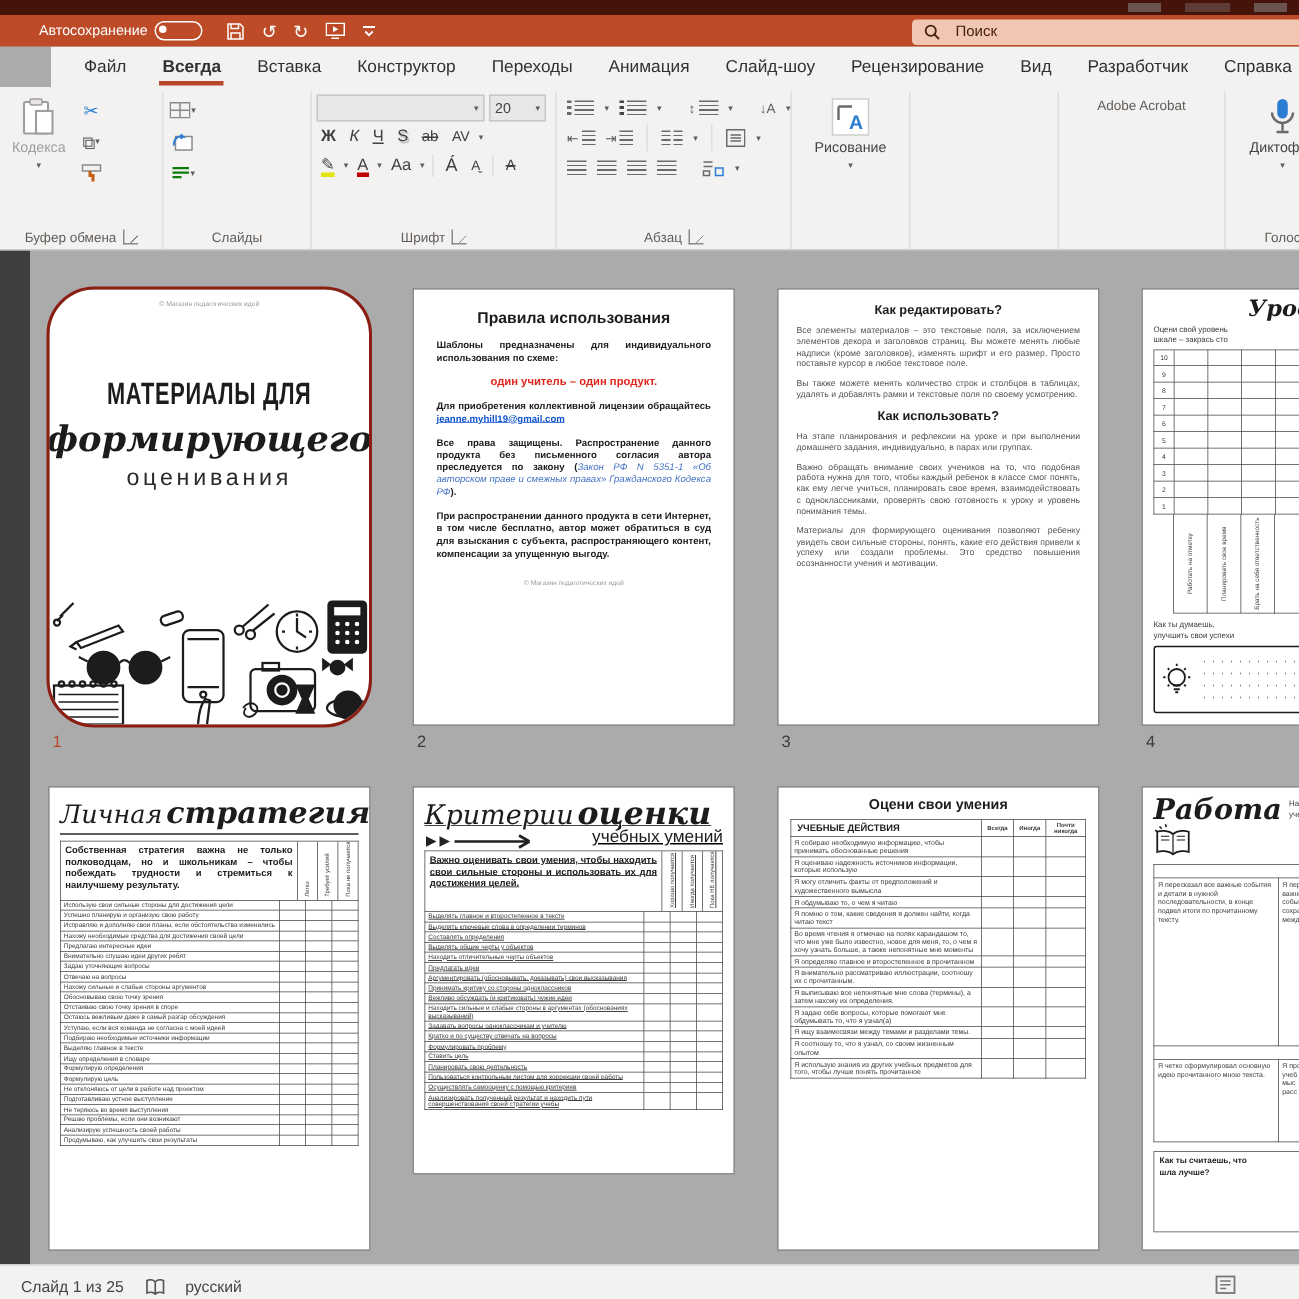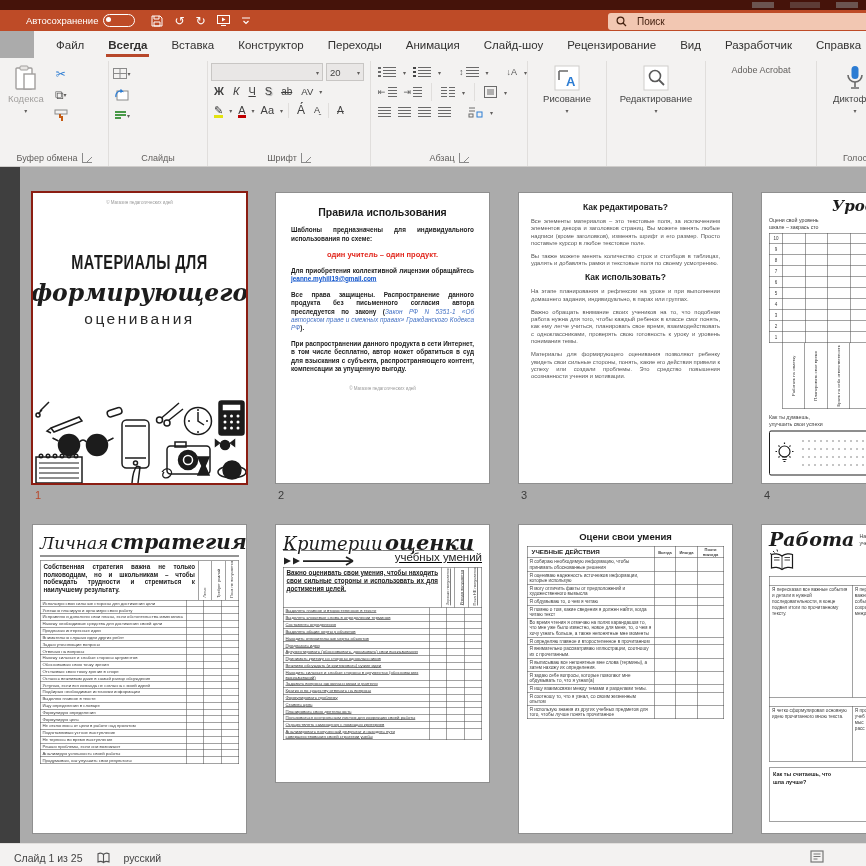--- a/index.html
+++ b/index.html
@@ -52,21 +52,21 @@
   .ic-lines{width:13px;height:11px;background:repeating-linear-gradient(to bottom,#6a6a6a 0 1px,transparent 1px 3px);}
   .ic-bul{display:flex;gap:2px;align-items:center;}
   .dots{width:3px;height:11px;background:repeating-linear-gradient(to bottom,#6a6a6a 0 2px,transparent 2px 4px);}
   .prow{display:flex;align-items:center;gap:7px;height:20px;padding:0 4px;}
   .micro{font-size:9px;color:#5a5a5a;line-height:1;}
   svg{display:block;}
   
   .sorter{position:relative;height:676px;background:#ABABAB;overflow:hidden;}
   .leftstrip{position:absolute;left:0;top:0;width:20px;height:100%;background:#3F3F3F;}
   .slide{position:absolute;width:213px;background:#fff;outline:1px solid #8f8f8f;overflow:hidden;}
-  .slide.selected{outline:2px solid #8B1D12;}
+  .slide.selected{outline:2px solid #8B1D12;border-radius:30px;}
   .slide-inner{width:426px;transform:scale(0.5);transform-origin:0 0;color:#1c1c1c;}
   .snum{position:absolute;font-size:11px;color:#3b3b3b;}
   .snum.sel{color:#B7472A;}
   
   .s1{height:580px;display:flex;flex-direction:column;align-items:center;position:relative;}
   .s1 .copyr{font-size:9px;color:#9a9a9a;margin-top:14px;}
   .s1 .t1{font-size:33px;font-weight:bold;letter-spacing:1px;transform:scale(.88,1.25);margin-top:96px;}
   .s1 .t2{font-family:"DejaVu Serif",serif;font-style:italic;font-weight:bold;font-size:47px;margin-top:14px;}
   .s1 .t3{font-size:31px;letter-spacing:5px;color:#2a2a2a;margin-top:6px;}
   .s1 svg{position:absolute;bottom:0;left:0;}
@@ -385,31 +385,20 @@
             <text x="12" y="21" font-size="13" fill="#2B7CD3" font-family="sans-serif" font-weight="bold">A</text>
           </svg>
         <span>Рисование</span>
           <span class="car">▾</span>
       </div>
     </div>
     <div class="rg-label"></div>
   </div>
 
   <div class="rgroup" style="width:92px;">
-    <div class="rg-content" style="justify-content:center;width:100%;">
-      <div class="bigbtn">
-        <svg width="26" height="26" viewBox="0 0 26 26">
-            <rect x="1" y="1" width="24" height="24" fill="#fff" stroke="#D0CECC"></rect>
-            <circle cx="12" cy="11" r="5.5" fill="none" stroke="#5a5a5a" stroke-width="1.6"></circle>
-            <path d="M16 15 l5 5" stroke="#5a5a5a" stroke-width="1.8"></path>
-          </svg>
-        <span>Редактирование</span>
-          <span class="car">▾</span>
-      </div>
-    </div>
     <div class="rg-label"></div>
   </div>
 
   <div class="rgroup" style="width:104px;">
     <div class="rg-label">
         <span>Adobe Acrobat</span>
       </div>
   </div>
 
   <div class="rgroup" style="width:70px;">

